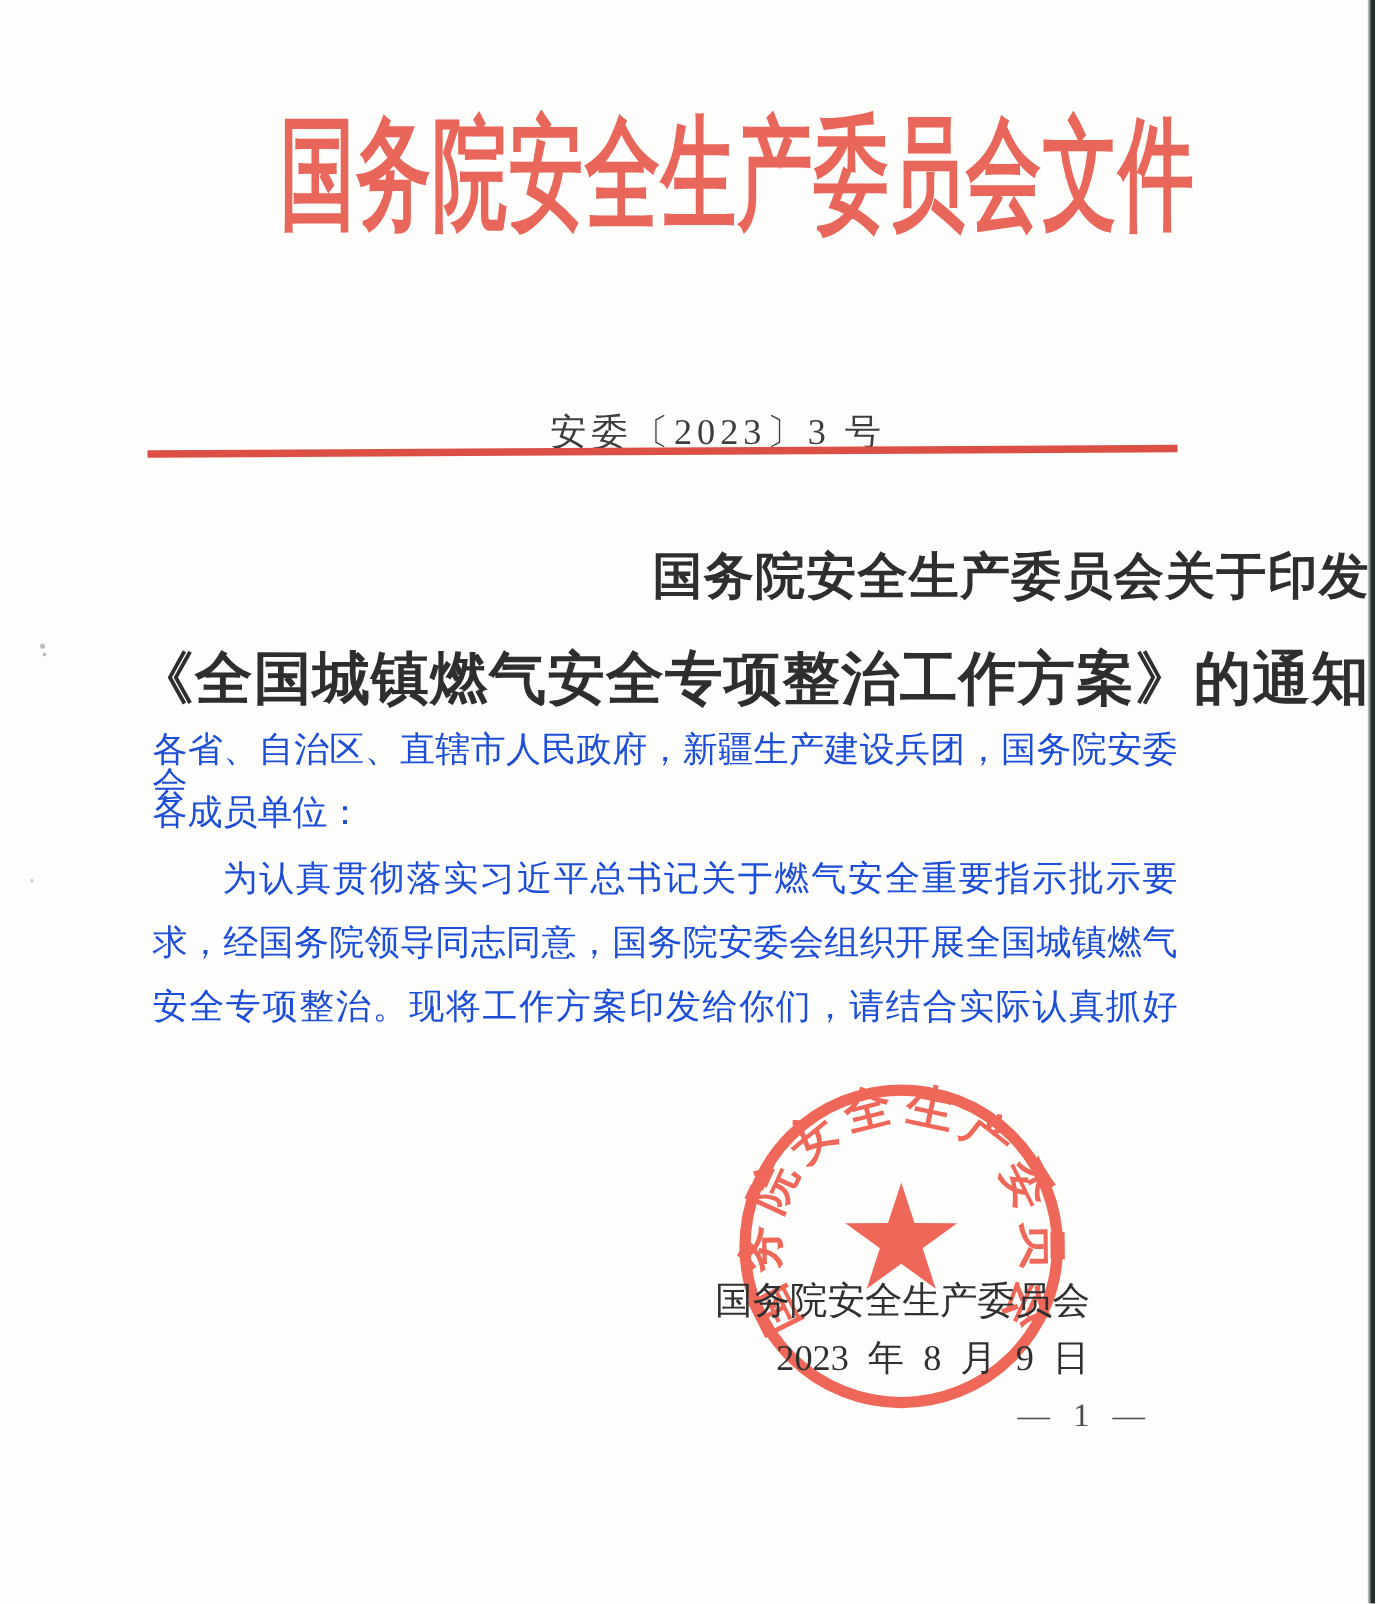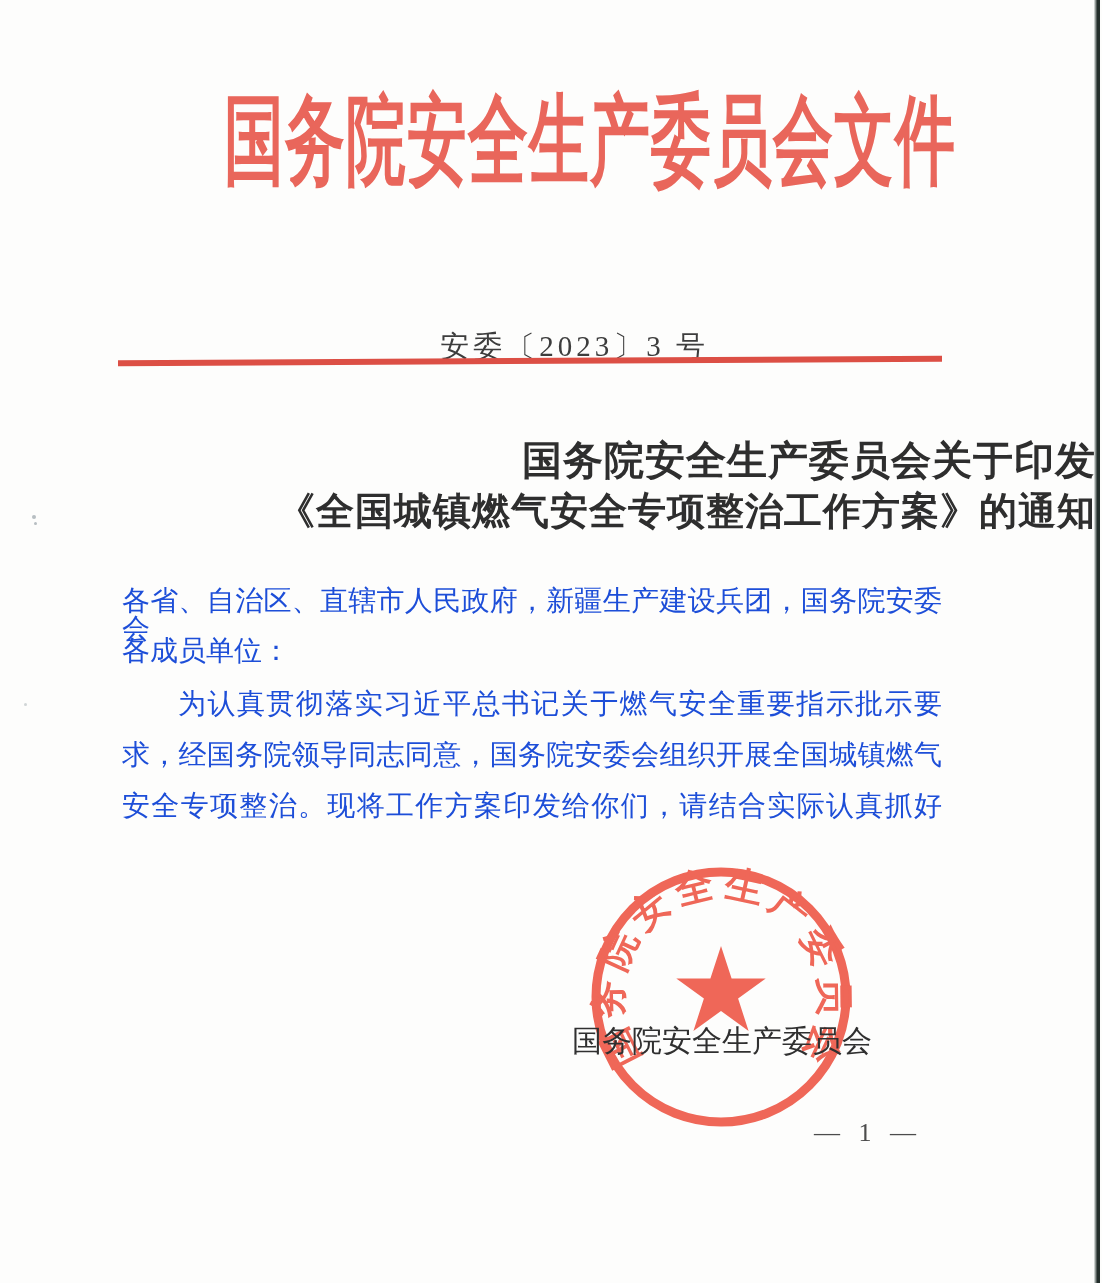--- a/index.html
+++ b/index.html
@@ -65,21 +65,21 @@
     position: absolute;
     left: 6px;
     width: 1090px;
     text-align: right;
     font-weight: bold;
     color: #2e2e2e;
     line-height: 1;
     letter-spacing: 1px;
   }
   .title-line.l1 { top: 441px; font-size: 40px; }
-  .title-line.l2 { top: 492px; font-size: 38px; }
+  .title-line.l2 { top: 520px; font-size: 46px; }
 
   
   .body-line {
     position: absolute;
     left: 122px;
     width: 820px;
     font-size: 28px;
     line-height: 1;
     color: #1d4ed8;
   }
@@ -193,20 +193,21 @@
     <circle cx="140" cy="140" r="125" fill="none" stroke="#ee5c4c" stroke-width="9"></circle>
     <path id="sealArc" d="M 63.4 204.3 A 100 100 0 1 1 216.6 204.3" fill="none"></path>
     <text font-size="38" font-weight="bold" fill="#ee5c4c" font-family="Liberation Serif, DejaVu Serif, serif">
       <textPath href="#sealArc" startOffset="4" textLength="442" lengthAdjust="spacing">国务院安全生产委员会</textPath>
     </text>
     <polygon points="140,89 150.6,121.4 184.7,121.5 157.1,141.6 167.6,174 140,154 112.4,174 122.9,141.6 95.3,121.5 129.4,121.4" fill="#ee5c4c"></polygon>
   </svg>
 
   <div class="signature-org">国务院安全生产委员会</div>
 
+  <div class="signature-date">2023 年 8 月 9 日</div>
 
   <div class="page-number">— 1 —</div>
 
   <div class="scan-edge"></div>
   <div class="speck s1"></div>
   <div class="speck s2"></div>
   <div class="speck s3"></div>
 
 </div>
 

